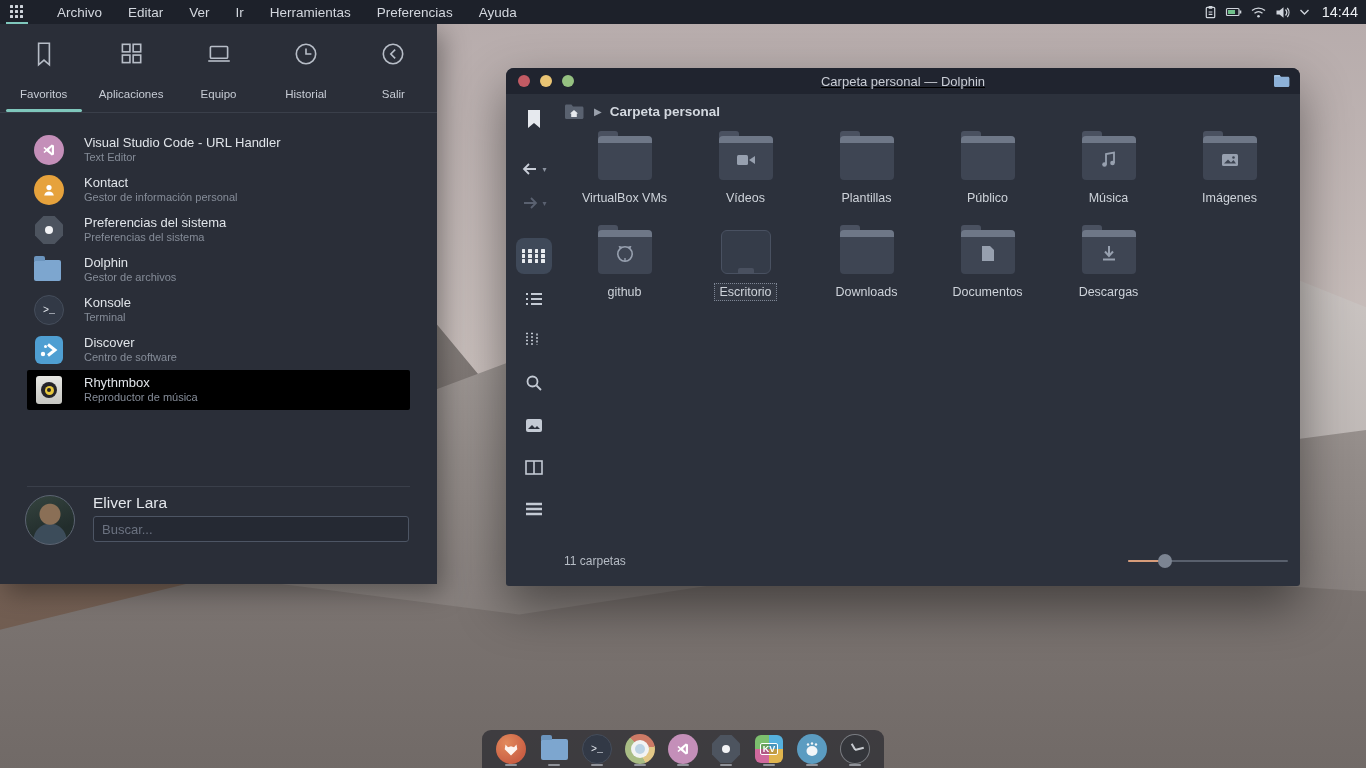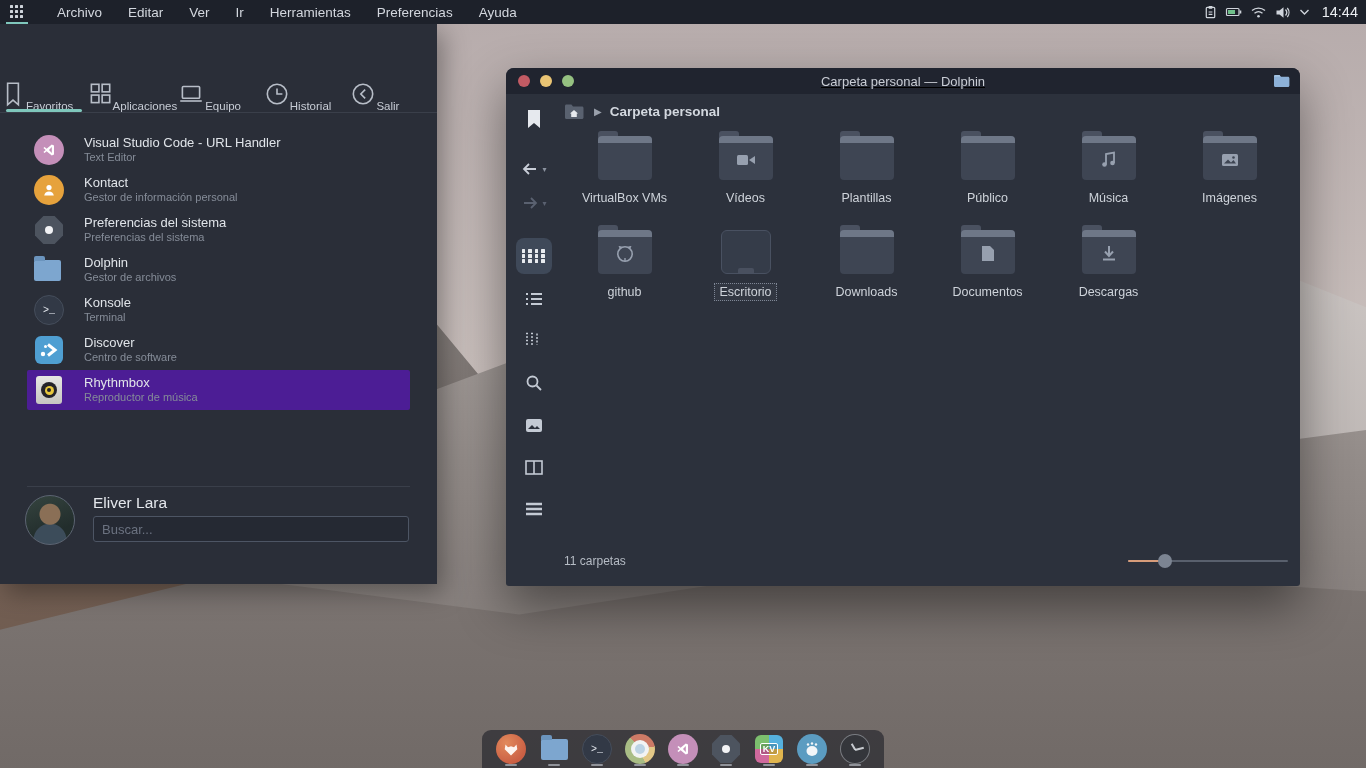--- a/index.html
+++ b/index.html
@@ -31,27 +31,27 @@
   .menubar { display:flex; margin-left:10px; }
   .menubar .mitem { padding:4px 13px; cursor:default; }
   .tray { margin-left:auto; display:flex; align-items:center; gap:7px; padding-right:8px; }
   .tray svg { display:block; }
   .clock { font-size:14.5px; color:#eceff3; margin-left:4px; }
 
   
   .panel { position:absolute; left:0; top:24px; width:437px; height:560px; background:#2a2e38;
            box-shadow:6px 8px 24px rgba(0,0,0,.35); z-index:40; }
   .tabs { display:flex; height:88px; padding-top:16px; position:relative; }
-  .tab { flex:1; display:flex; flex-direction:row; align-items:flex-end; gap:0; color:#b7bdc7; }
+  .tab { flex:1; display:flex; flex-direction:column; align-items:center; gap:16px; color:#b7bdc7; }
   .tab .tlabel { font-size:11.5px; color:#c7ccd5; }
   .tab-underline { position:absolute; bottom:0; left:6px; width:76px; height:3px; background:#7fc7bc; border-radius:2px; }
   .panel-divider { height:1px; background:#3a3f4a; }
   .apps { position:absolute; top:106px; left:0; right:0; }
   .app-row { height:40px; margin:0 27px; display:flex; align-items:center; gap:20px; padding-left:7px; border-radius:2px; }
-  .app-row.selected { background:#4c1d95; }
+  .app-row.selected { background:#000000; }
   .app-ic { width:30px; height:30px; flex:0 0 30px; position:relative; }
   .app-texts { display:flex; flex-direction:column; line-height:1.25; }
   .app-name { font-size:13px; color:#e0e4e9; }
   .app-desc { font-size:11px; color:#858c98; }
 
   .ic-circle { width:30px; height:30px; border-radius:50%; display:flex; align-items:center; justify-content:center; }
   .ic-vscode { background:#c48fb9; }
   .ic-kontact { background:#e6a23c; }
   .ic-settings { width:28px; height:28px; margin:1px; background:#4d545f;
                  clip-path:polygon(30% 0,70% 0,100% 30%,100% 70%,70% 100%,30% 100%,0 70%,0 30%);

